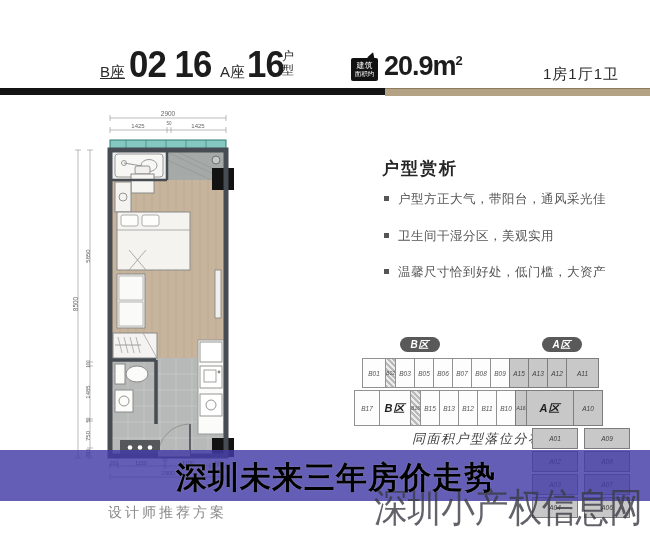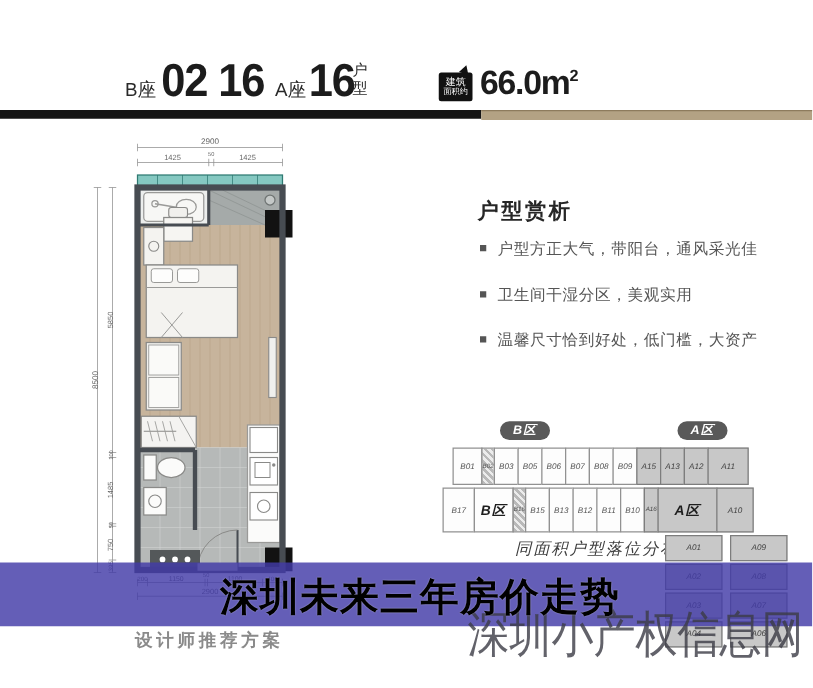--- a/index.html
+++ b/index.html
@@ -3,21 +3,21 @@
 <meta charset="utf-8">
 <style>
   html,body{margin:0;padding:0;background:#fff;}
   .page{position:relative;width:650px;height:550px;background:#ffffff;overflow:hidden;
         font-family:"Liberation Sans", sans-serif;color:#222;}
   .abs{position:absolute;}
 
   
   .brand{left:38px;top:61px;font-size:19px;letter-spacing:3px;color:#2a2a2a;}
   .blk-label{font-size:15px;color:#2a2a2a;}
-  .blk-b{left:100px;top:63px;}
+  .blk-b{left:100px;top:63px;text-decoration:underline;}
   .blk-a{left:220px;top:63px;}
   .bignum{font-size:37px;font-weight:700;letter-spacing:-1px;color:#1c1c1c;
           transform:scaleX(.94);transform-origin:left bottom;}
   .big1{left:129px;top:44px;}
   .big2{left:247px;top:44px;}
   .stack{left:282px;top:49px;font-size:12px;line-height:14px;color:#2a2a2a;}
   .area-badge{left:351px;top:58px;width:27px;height:23px;background:#111;border-radius:2px;
               color:#fff;text-align:center;display:flex;flex-direction:column;justify-content:center;}
   .area-badge .l1{font-size:8px;line-height:9px;}
   .area-badge .l2{font-size:6.5px;line-height:8px;}
@@ -50,21 +50,21 @@
   .cell.acell{background:#c8c8c8;border-color:#7d7d7d;color:#3f3f3f;}
   .cell.hatch{background:repeating-linear-gradient(45deg,#b9b9b9 0 2px,#ececec 2px 4px);}
   .cell.zone{font-size:11px;font-weight:700;color:#1e1e1e;letter-spacing:1px;}
   .dist-caption{position:absolute;left:40px;top:96px;width:185px;text-align:center;
                 font-size:13px;color:#3d3d3d;letter-spacing:1.5px;}
   .subcol{position:absolute;width:46px;}
   .subcol .cell{width:46px;height:21px;margin:0 0 2px 0;}
   .col-l{left:180px;top:94px;} .col-r{left:232px;top:94px;}
 
   
-  .plan-caption{left:108px;top:504px;font-size:14px;color:#8a8a8a;letter-spacing:3px;z-index:2;font-weight:bold;}
+  .plan-caption{left:108px;top:504px;font-size:14px;color:#8a8a8a;letter-spacing:3px;z-index:2;}
   .banner{left:0;top:450px;width:650px;height:51px;background:rgba(66,58,167,.82);z-index:5;}
   .banner-title{left:176px;top:457px;font-size:31px;font-weight:700;color:#000000;
                 letter-spacing:1px;z-index:7;text-shadow:0 0 1px rgba(255,255,255,.6);text-align:center;}
   .watermark{left:374px;top:480px;font-size:40px;font-weight:500;color:#3c3c46;opacity:.8;
              transform:scaleX(.84);transform-origin:left top;white-space:nowrap;z-index:6;}
 </style>
 </head>
 <body>
 
 <div class="page">
@@ -75,21 +75,22 @@
   <div class="abs bignum big2">16</div>
   <div class="abs stack">
     <div>户</div>
     <div>型</div>
   </div>
   <div class="abs badge-tail"></div>
   <div class="abs area-badge">
     <div class="l1">建筑</div>
     <div class="l2">面积约</div>
   </div>
-  <div class="abs area-val"><span>66.0m</span><span class="area-sup">2</span></div>
+  <div class="abs area-val"><span>20.9m</span><span class="area-sup">2</span></div>
+  <div class="abs rooms">1房1厅1卫</div>
   <div class="abs divider-black"></div>
   <div class="abs divider-tan"></div>
 
   <svg class="abs" style="left:66px;top:108px;" width="178" height="380" viewBox="0 0 178 380">
 
     <g stroke="#8f8f8f" stroke-width="0.6">
       <path d="M44 10 H160 M44 7 V13 M160 7 V13"></path>
       <path d="M44 22 H160 M44 19 V25 M101 19 V25 M105 19 V25 M160 19 V25"></path>
     </g>
     <text x="102" y="7.5" font-size="6.5" fill="#666" text-anchor="middle">2900</text>

